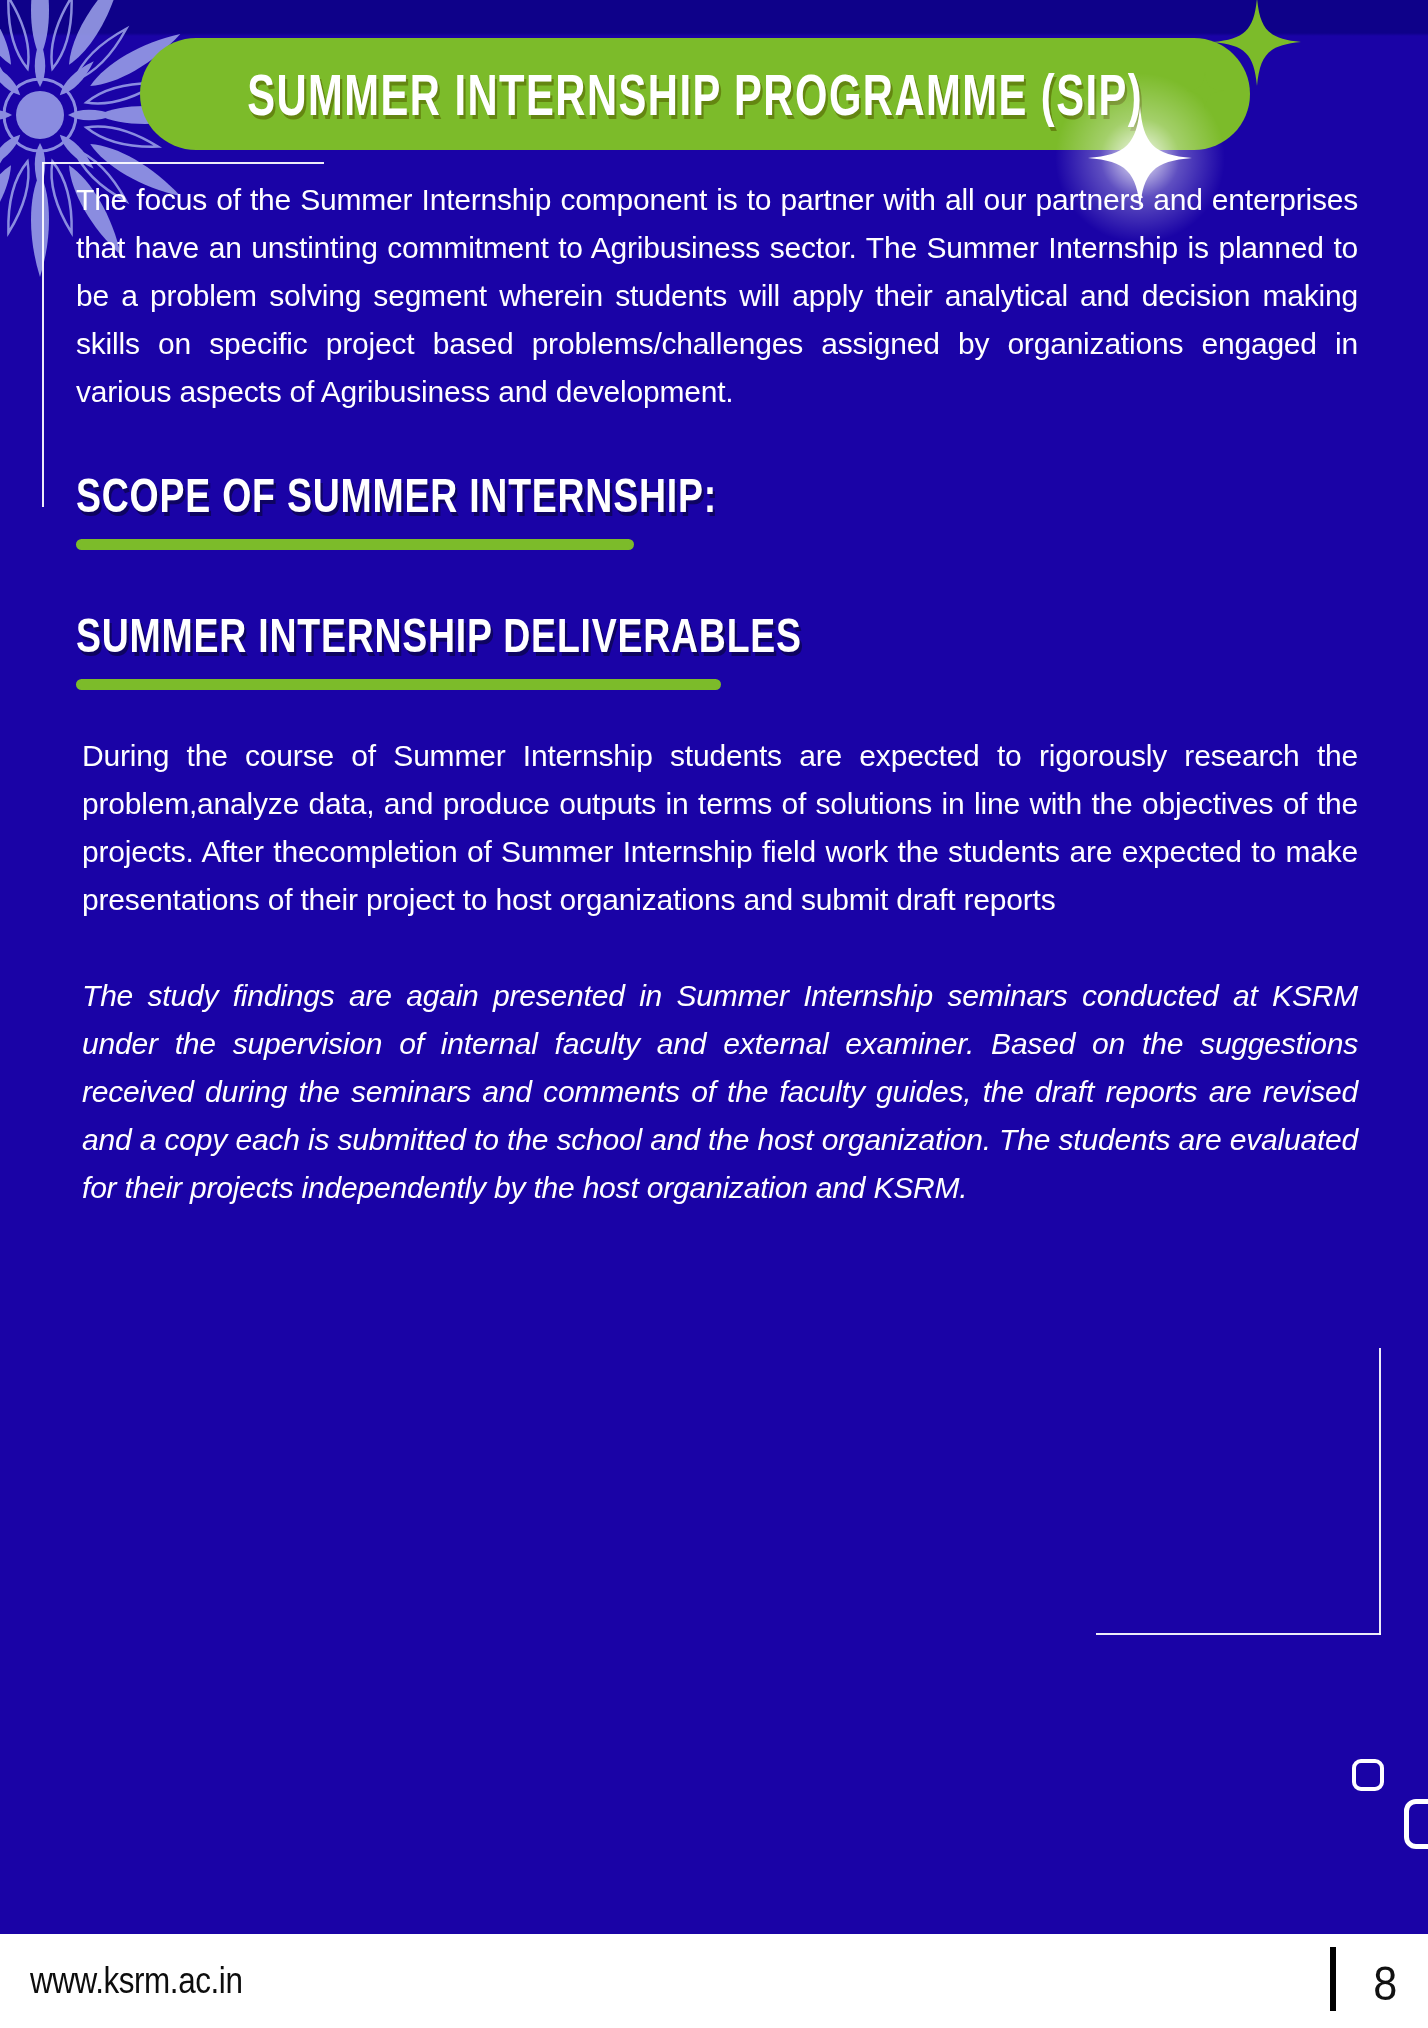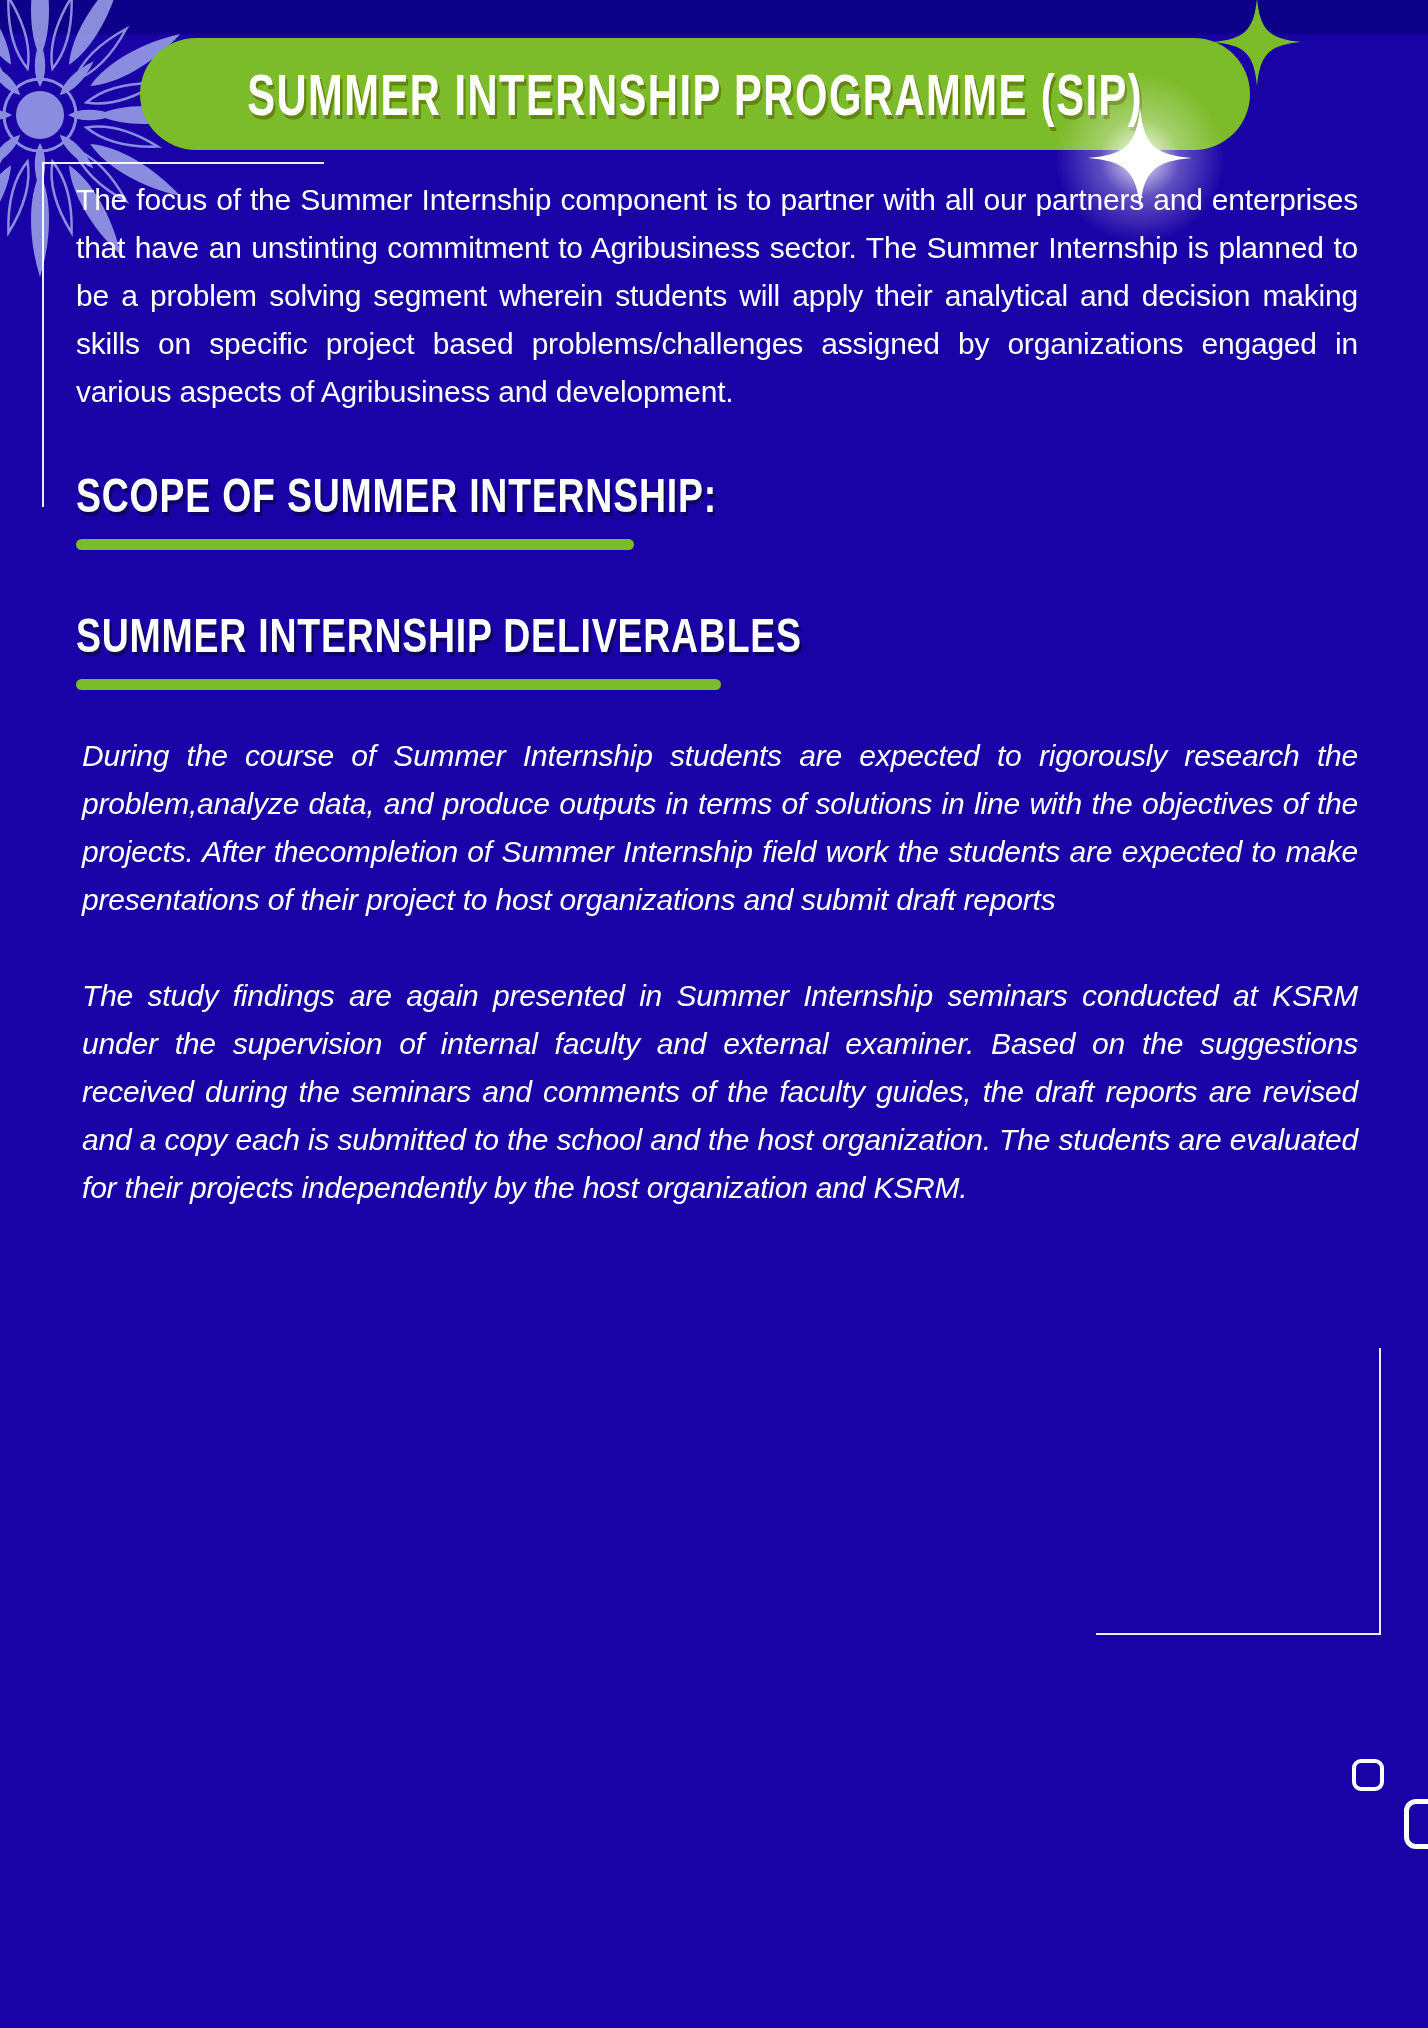--- a/index.html
+++ b/index.html
@@ -30,21 +30,21 @@
   
   .mandala{position:absolute;left:-130px;top:-65px;width:340px;height:360px;opacity:0.88;}
   
   .content{position:absolute;left:76px;top:176px;width:1282px;color:#ffffff;}
   .content p{
     margin:0;font-size:30px;line-height:48px;letter-spacing:-0.2px;
     text-align:justify;font-weight:400;
   }
   .p-guidance{margin-top:36px !important;padding-left:6px;}
   .p-scope-body{margin-top:30px !important;}
-  .p-deliv1{margin-top:42px !important;padding-left:6px;font-style:italic;}
+  .p-deliv1{margin-top:42px !important;padding-left:6px;}
   .p-deliv2{margin-top:48px !important;padding-left:6px;font-style:italic;}
   .section-heading{
     margin-top:52px;
     font-size:48px;font-weight:700;letter-spacing:1px;color:#fff;
     white-space:nowrap;transform:scaleX(0.78);transform-origin:left center;
     text-shadow:3px 4px 0 rgba(5,5,40,0.55);
   }
   .heading-bar{height:11px;border-radius:6px;background:#7cbb2a;margin-top:16px;}
   .bar-scope{width:558px;}
   .bar-deliv{width:645px;}
@@ -167,14 +167,19 @@
     <div class="heading-bar bar-deliv"></div>
 
     <p class="p-deliv1">During the course of Summer Internship students are expected to rigorously research the problem,analyze data, and produce outputs in terms of solutions in line with the objectives of the projects. After thecompletion of Summer Internship field work the students are expected to make presentations of their project to host organizations and submit draft reports</p>
 
     <p class="p-deliv2">The study findings are again presented in Summer Internship seminars conducted at KSRM under the supervision of internal faculty and external examiner. Based on the suggestions received during the seminars and comments of the faculty guides, the draft reports are revised and a copy each is submitted to the school and the host organization. The students are evaluated for their projects independently by the host organization and KSRM.</p>
   </div>
 
   <div class="rsq rsq1"></div>
   <div class="rsq rsq2"></div>
 
+  <div class="footer">
+    <span class="website">www.ksrm.ac.in</span>
+    <div class="page-bar"></div>
+    <span class="page-num">8</span>
+  </div>
 
 </div>
 
 </body></html>

